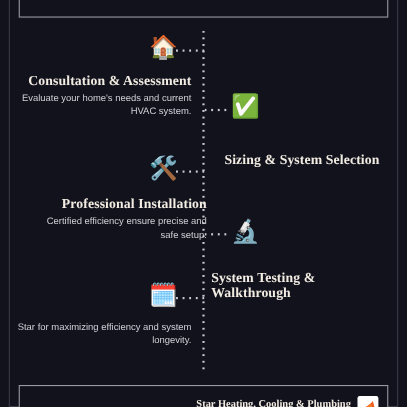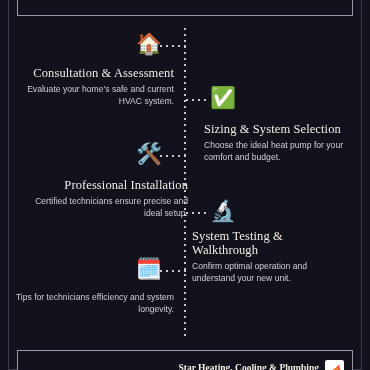--- a/index.html
+++ b/index.html
@@ -81,34 +81,34 @@
     width: 28px;
     filter: saturate(1.05);
   }
 
   
   .step {
     position: absolute;
   }
   .step h3 {
     font-family: "Liberation Serif", serif;
-    font-weight: normal;
+    font-weight: bold;
     font-size: 12.5px;
     line-height: 14px;
     color: #f2ece3;
     margin-bottom: 4px;
     letter-spacing: .1px;
   }
   .step p {
     font-size: 8.6px;
     line-height: 11.5px;
     color: #cfcfd6;
   }
   .step.right-align { text-align: right; }
-  .step.left-align  { text-align: left; }
+  .step.left-align  { text-align: left; margin-top: 16px; }
 
   
   .footer-bar {
     position: absolute;
     left: 17px;
     top: 350px;
     width: 336px;
     height: 34px;
     border: 1px solid #9a9aa6;
     background: #12121c;
@@ -164,40 +164,38 @@
 <div class="branch" style="left:160px; top:270px; width:26px;"></div>
 
 <div class="node-icon" style="left:135px; top:33px;">🏠</div>
 <div class="node-icon" style="left:209px; top:87px;">✅</div>
 <div class="node-icon" style="left:135px; top:143px;">🛠️</div>
 <div class="node-icon" style="left:209px; top:200px;">🔬</div>
 <div class="node-icon" style="left:135px; top:258px;">🗓️</div>
 
 <div class="step right-align" style="left:14px; top:66px; width:160px;">
   <h3>Consultation &amp; Assessment</h3>
-  <p>Evaluate your home's safe and current HVAC system.</p>
+  <p>Evaluate your home's needs and current HVAC system.</p>
 </div>
 
 <div class="step left-align" style="left:204px; top:122px; width:152px;">
   <h3>Sizing &amp; System Selection</h3>
-  <p>Choose the ideal heat pump for your comfort and budget.</p>
 </div>
 
 <div class="step right-align" style="left:24px; top:178px; width:164px;">
   <h3>Professional Installation</h3>
-  <p>Certified technicians ensure precise and ideal setup.</p>
+  <p>Certified efficiency ensure precise and safe setup.</p>
 </div>
 
 <div class="step left-align" style="left:192px; top:229px; width:142px;">
   <h3>System Testing &amp; Walkthrough</h3>
-  <p>Confirm optimal operation and understand your new unit.</p>
 </div>
 
 <div class="step right-align" style="left:14px; top:292px; width:160px;">
-  <p>Tips for technicians efficiency and system longevity.</p>
+  <p>Star for maximizing efficiency and system longevity.</p>
 </div>
 
 <div class="footer-bar">
   <div class="footer-inner">
     <span class="footer-name">Star Heating, Cooling &amp; Plumbing</span>
     <span class="logo-tile">
       <svg class="swoosh" viewBox="0 0 30 18" xmlns="http://www.w3.org/2000/svg" aria-hidden="true">
         <path d="M1 15 C 9 14, 17 9, 24 1 L 27 13 Z" fill="#ef5a23"></path>
         <path d="M1 15 C 8 15, 15 12, 21 6 L 23 15 Z" fill="#f58220"></path>
       </svg>

